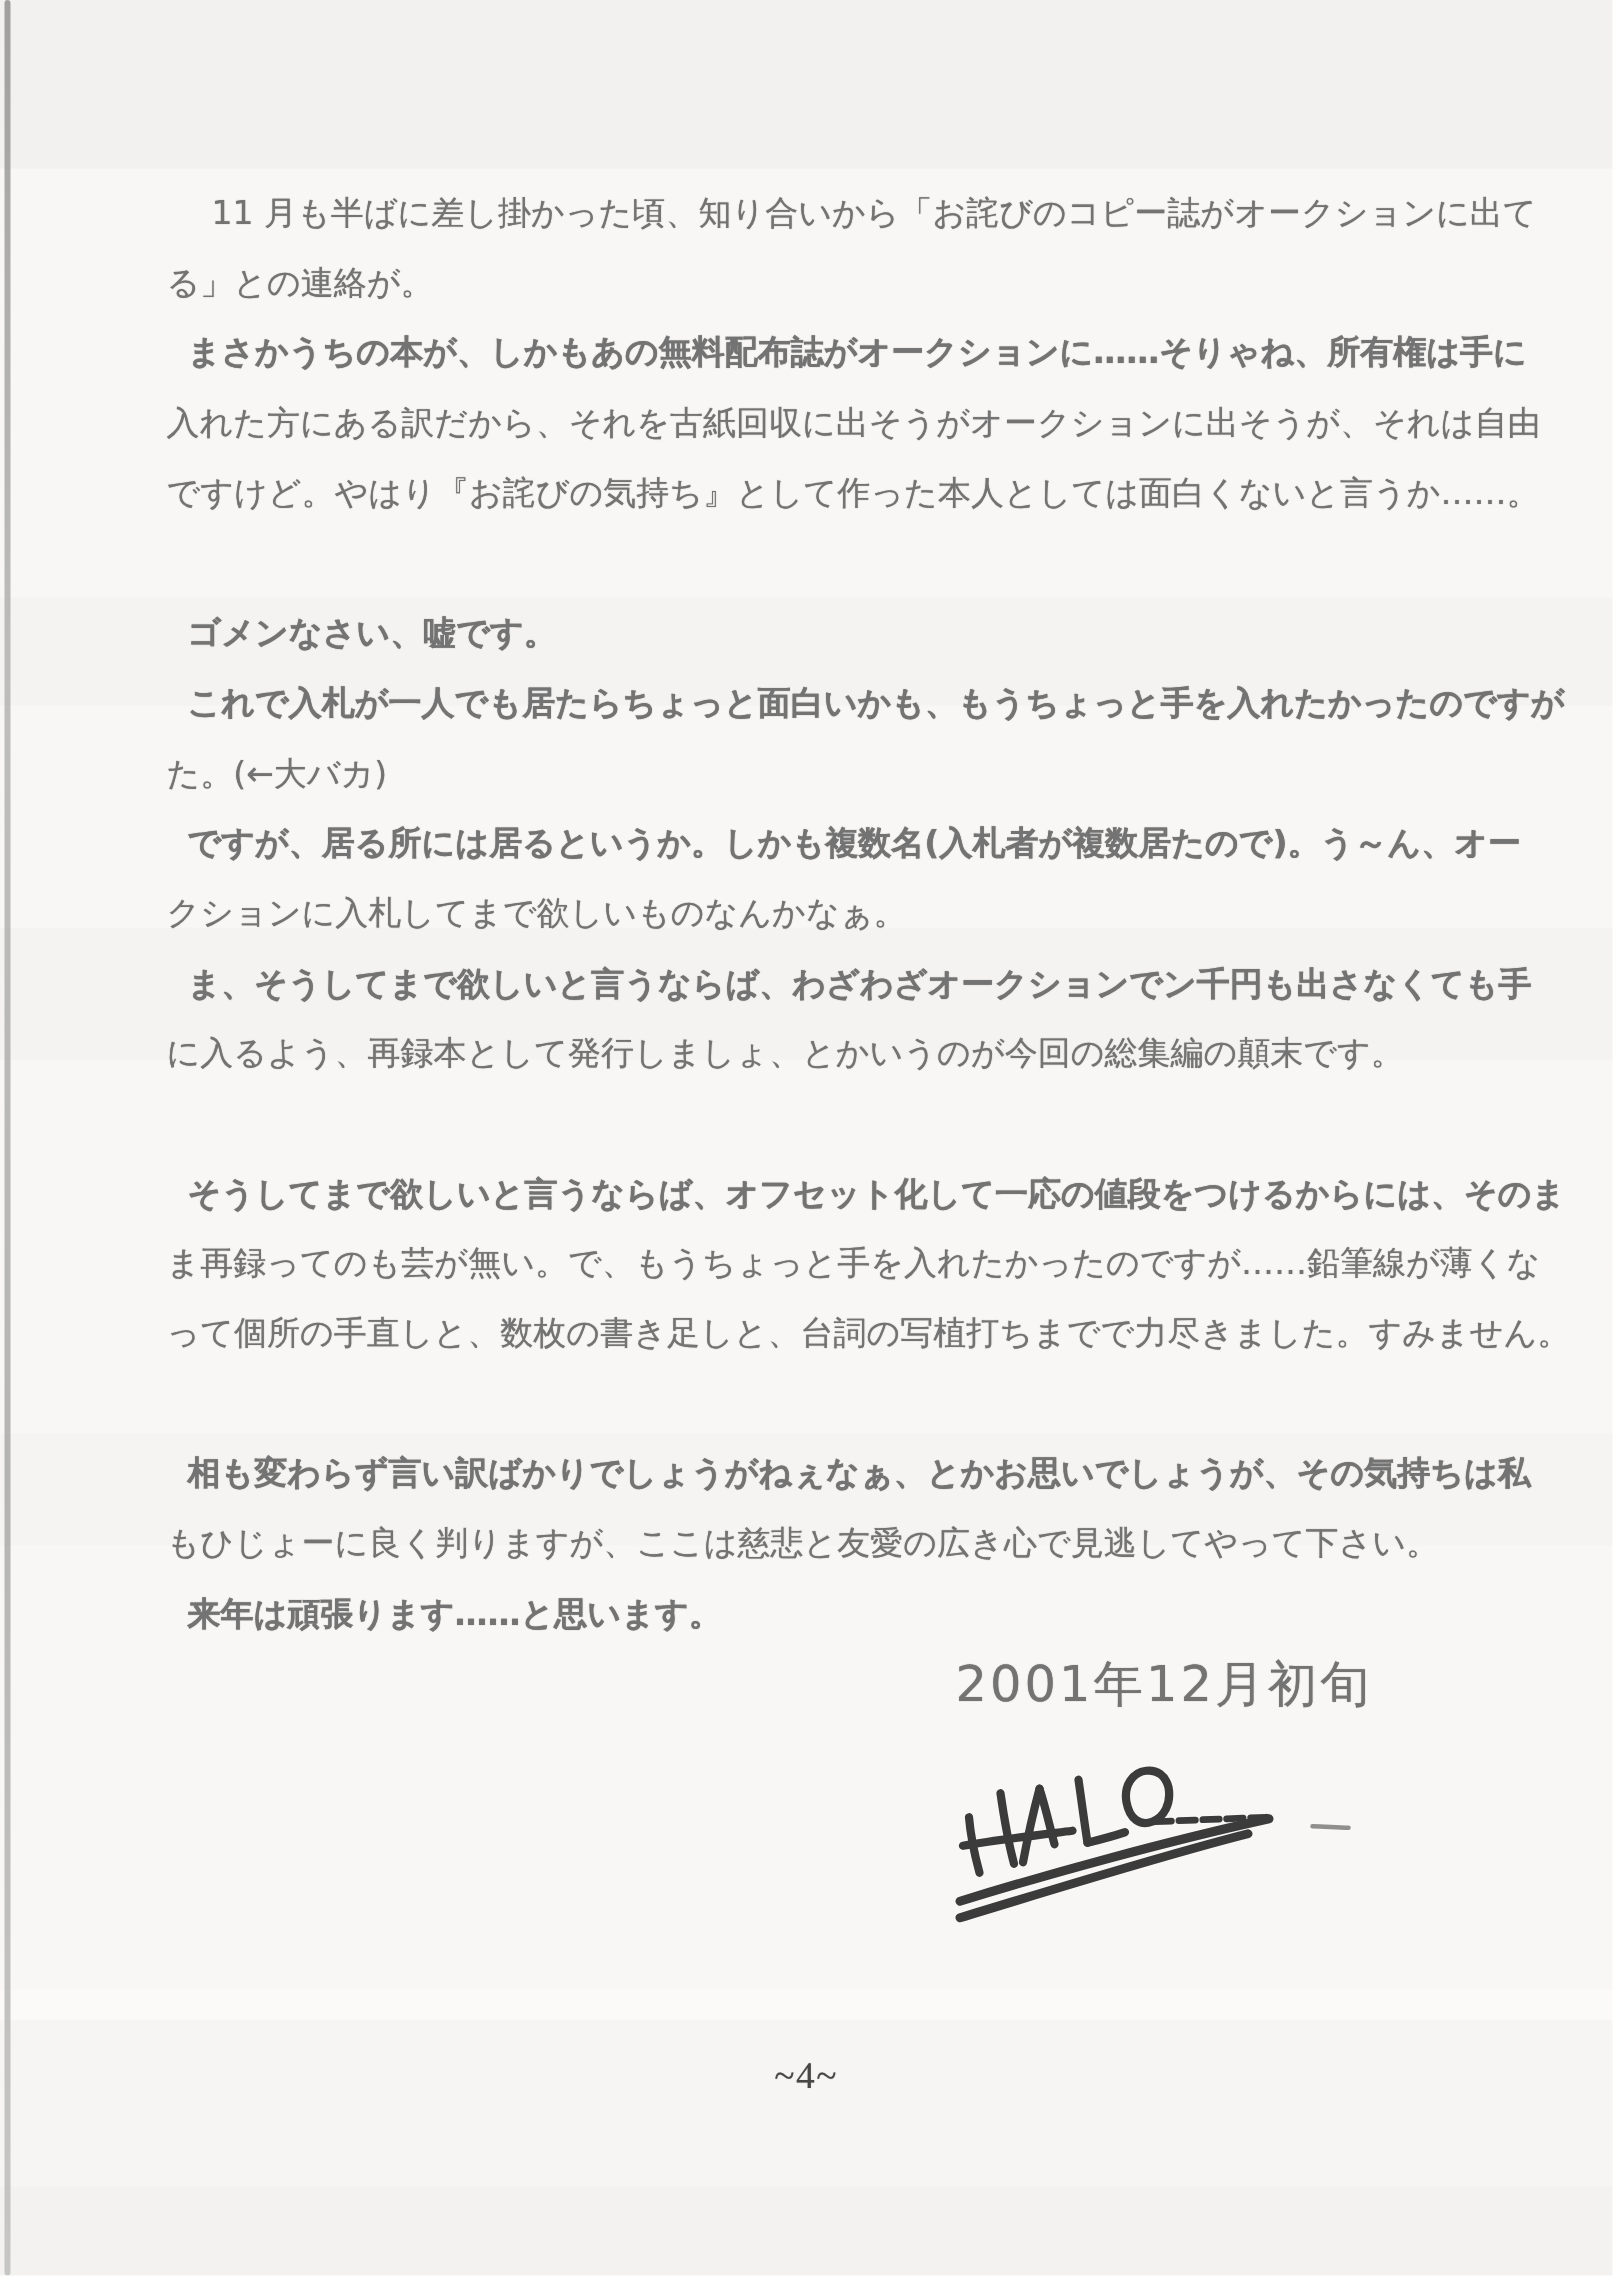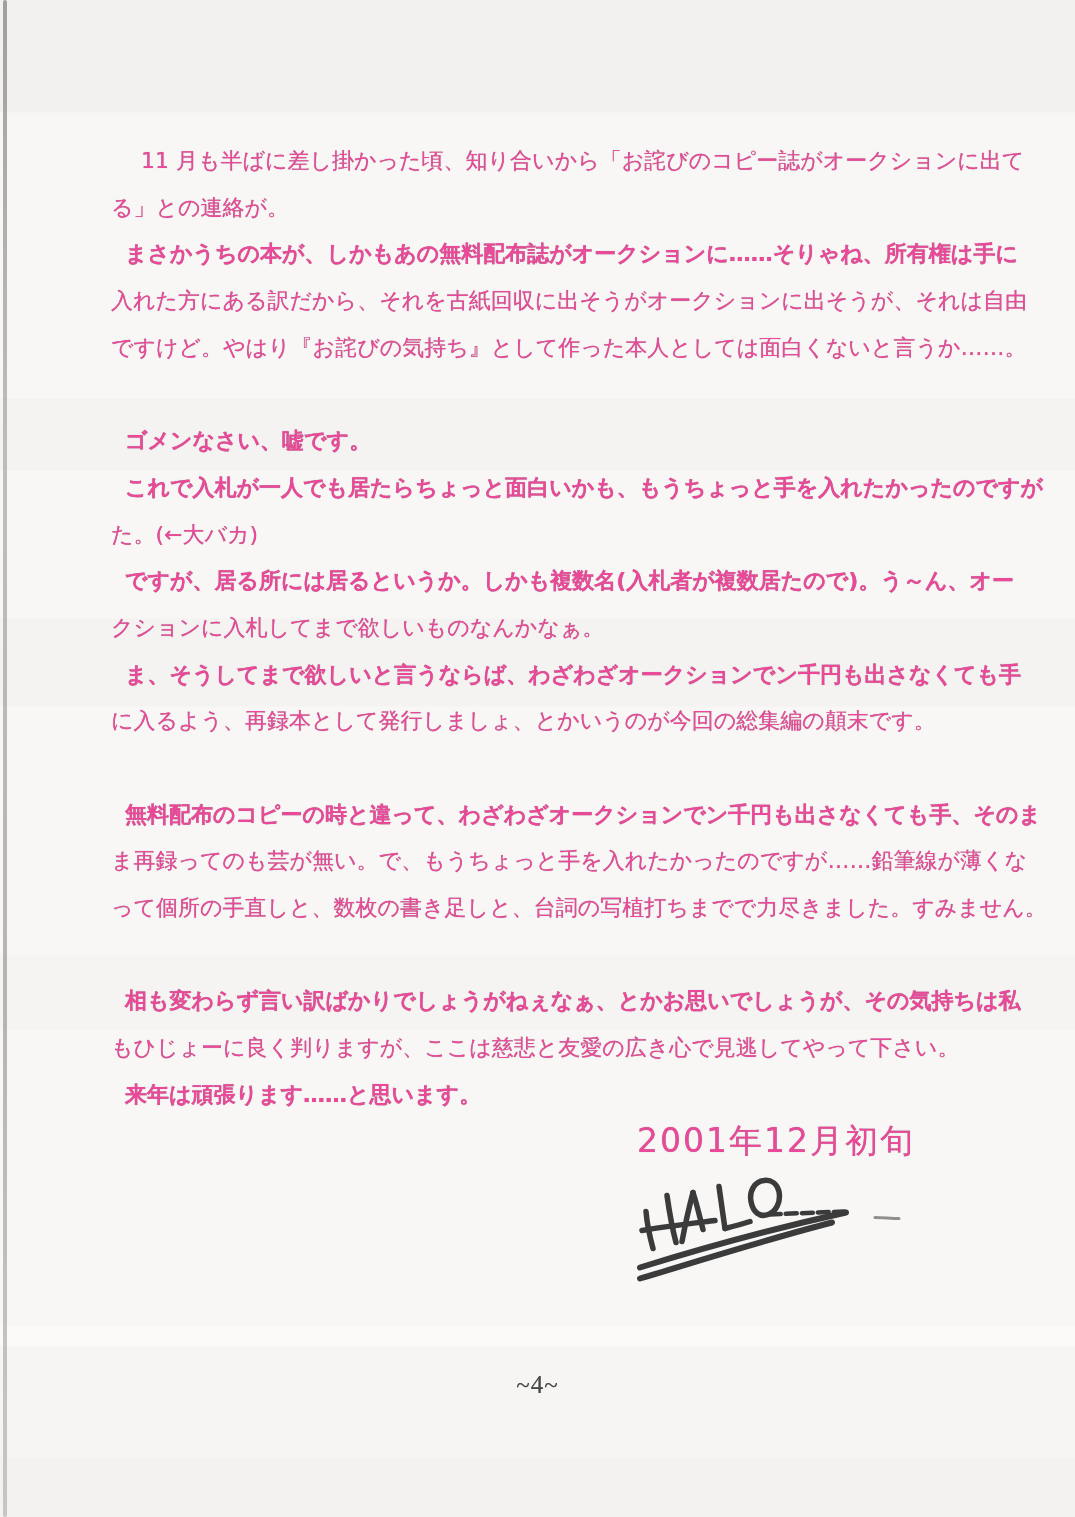--- a/index.html
+++ b/index.html
@@ -30,23 +30,23 @@
     left: 3px; top: 0;
     width: 4px; height: 100%;
     background: linear-gradient(180deg, #7d7d7d 0%, #a5a5a5 30%, #989898 65%, #b3b3b3 100%);
     opacity: 0.7;
     border-radius: 2px;
   }
 
   .textblock {
     position: absolute;
     left: 111px;
-    top: 138px;
+    top: 120px;
     width: 880px;
-    color: #ec4899;
+    color: #737373;
     font-size: 22px;
     letter-spacing: 0px;
     font-weight: 500;
   }
   .line {
     height: 46.7px;
     line-height: 46.7px;
     white-space: nowrap;
     text-shadow: 0 0 0.7px rgba(55,55,55,0.6);
   }
@@ -101,21 +101,21 @@
     <div class="line indent">まさかうちの本が、しかもあの無料配布誌がオークションに……そりゃね、所有権は手に</div>
     <div class="line">入れた方にある訳だから、それを古紙回収に出そうがオークションに出そうが、それは自由</div>
     <div class="line">ですけど。やはり『お詫びの気持ち』として作った本人としては面白くないと言うか……。</div>
     <div class="line indent gap">ゴメンなさい、嘘です。</div>
     <div class="line indent">これで入札が一人でも居たらちょっと面白いかも、もうちょっと手を入れたかったのですが</div>
     <div class="line">た。(←大バカ)</div>
     <div class="line indent">ですが、居る所には居るというか。しかも複数名(入札者が複数居たので)。う～ん、オー</div>
     <div class="line">クションに入札してまで欲しいものなんかなぁ。</div>
     <div class="line indent">ま、そうしてまで欲しいと言うならば、わざわざオークションでン千円も出さなくても手</div>
     <div class="line">に入るよう、再録本として発行しましょ、とかいうのが今回の総集編の顛末です。</div>
-    <div class="line indent gap">無料配布のコピーの時と違って、わざわざオークションでン千円も出さなくても手、そのま</div>
+    <div class="line indent gap">そうしてまで欲しいと言うならば、オフセット化して一応の値段をつけるからには、そのま</div>
     <div class="line">ま再録ってのも芸が無い。で、もうちょっと手を入れたかったのですが……鉛筆線が薄くな</div>
     <div class="line">って個所の手直しと、数枚の書き足しと、台詞の写植打ちまでで力尽きました。すみません。</div>
     <div class="line indent gap">相も変わらず言い訳ばかりでしょうがねぇなぁ、とかお思いでしょうが、その気持ちは私</div>
     <div class="line">もひじょーに良く判りますが、ここは慈悲と友愛の広き心で見逃してやって下さい。</div>
     <div class="line indent">来年は頑張ります……と思います。</div>
     <div class="line date-line">2001年12月初旬</div>
   </div>
 
   <div class="signature" role="img" aria-label="HALO">
     <svg viewBox="0 0 300 115" xmlns="http://www.w3.org/2000/svg">

